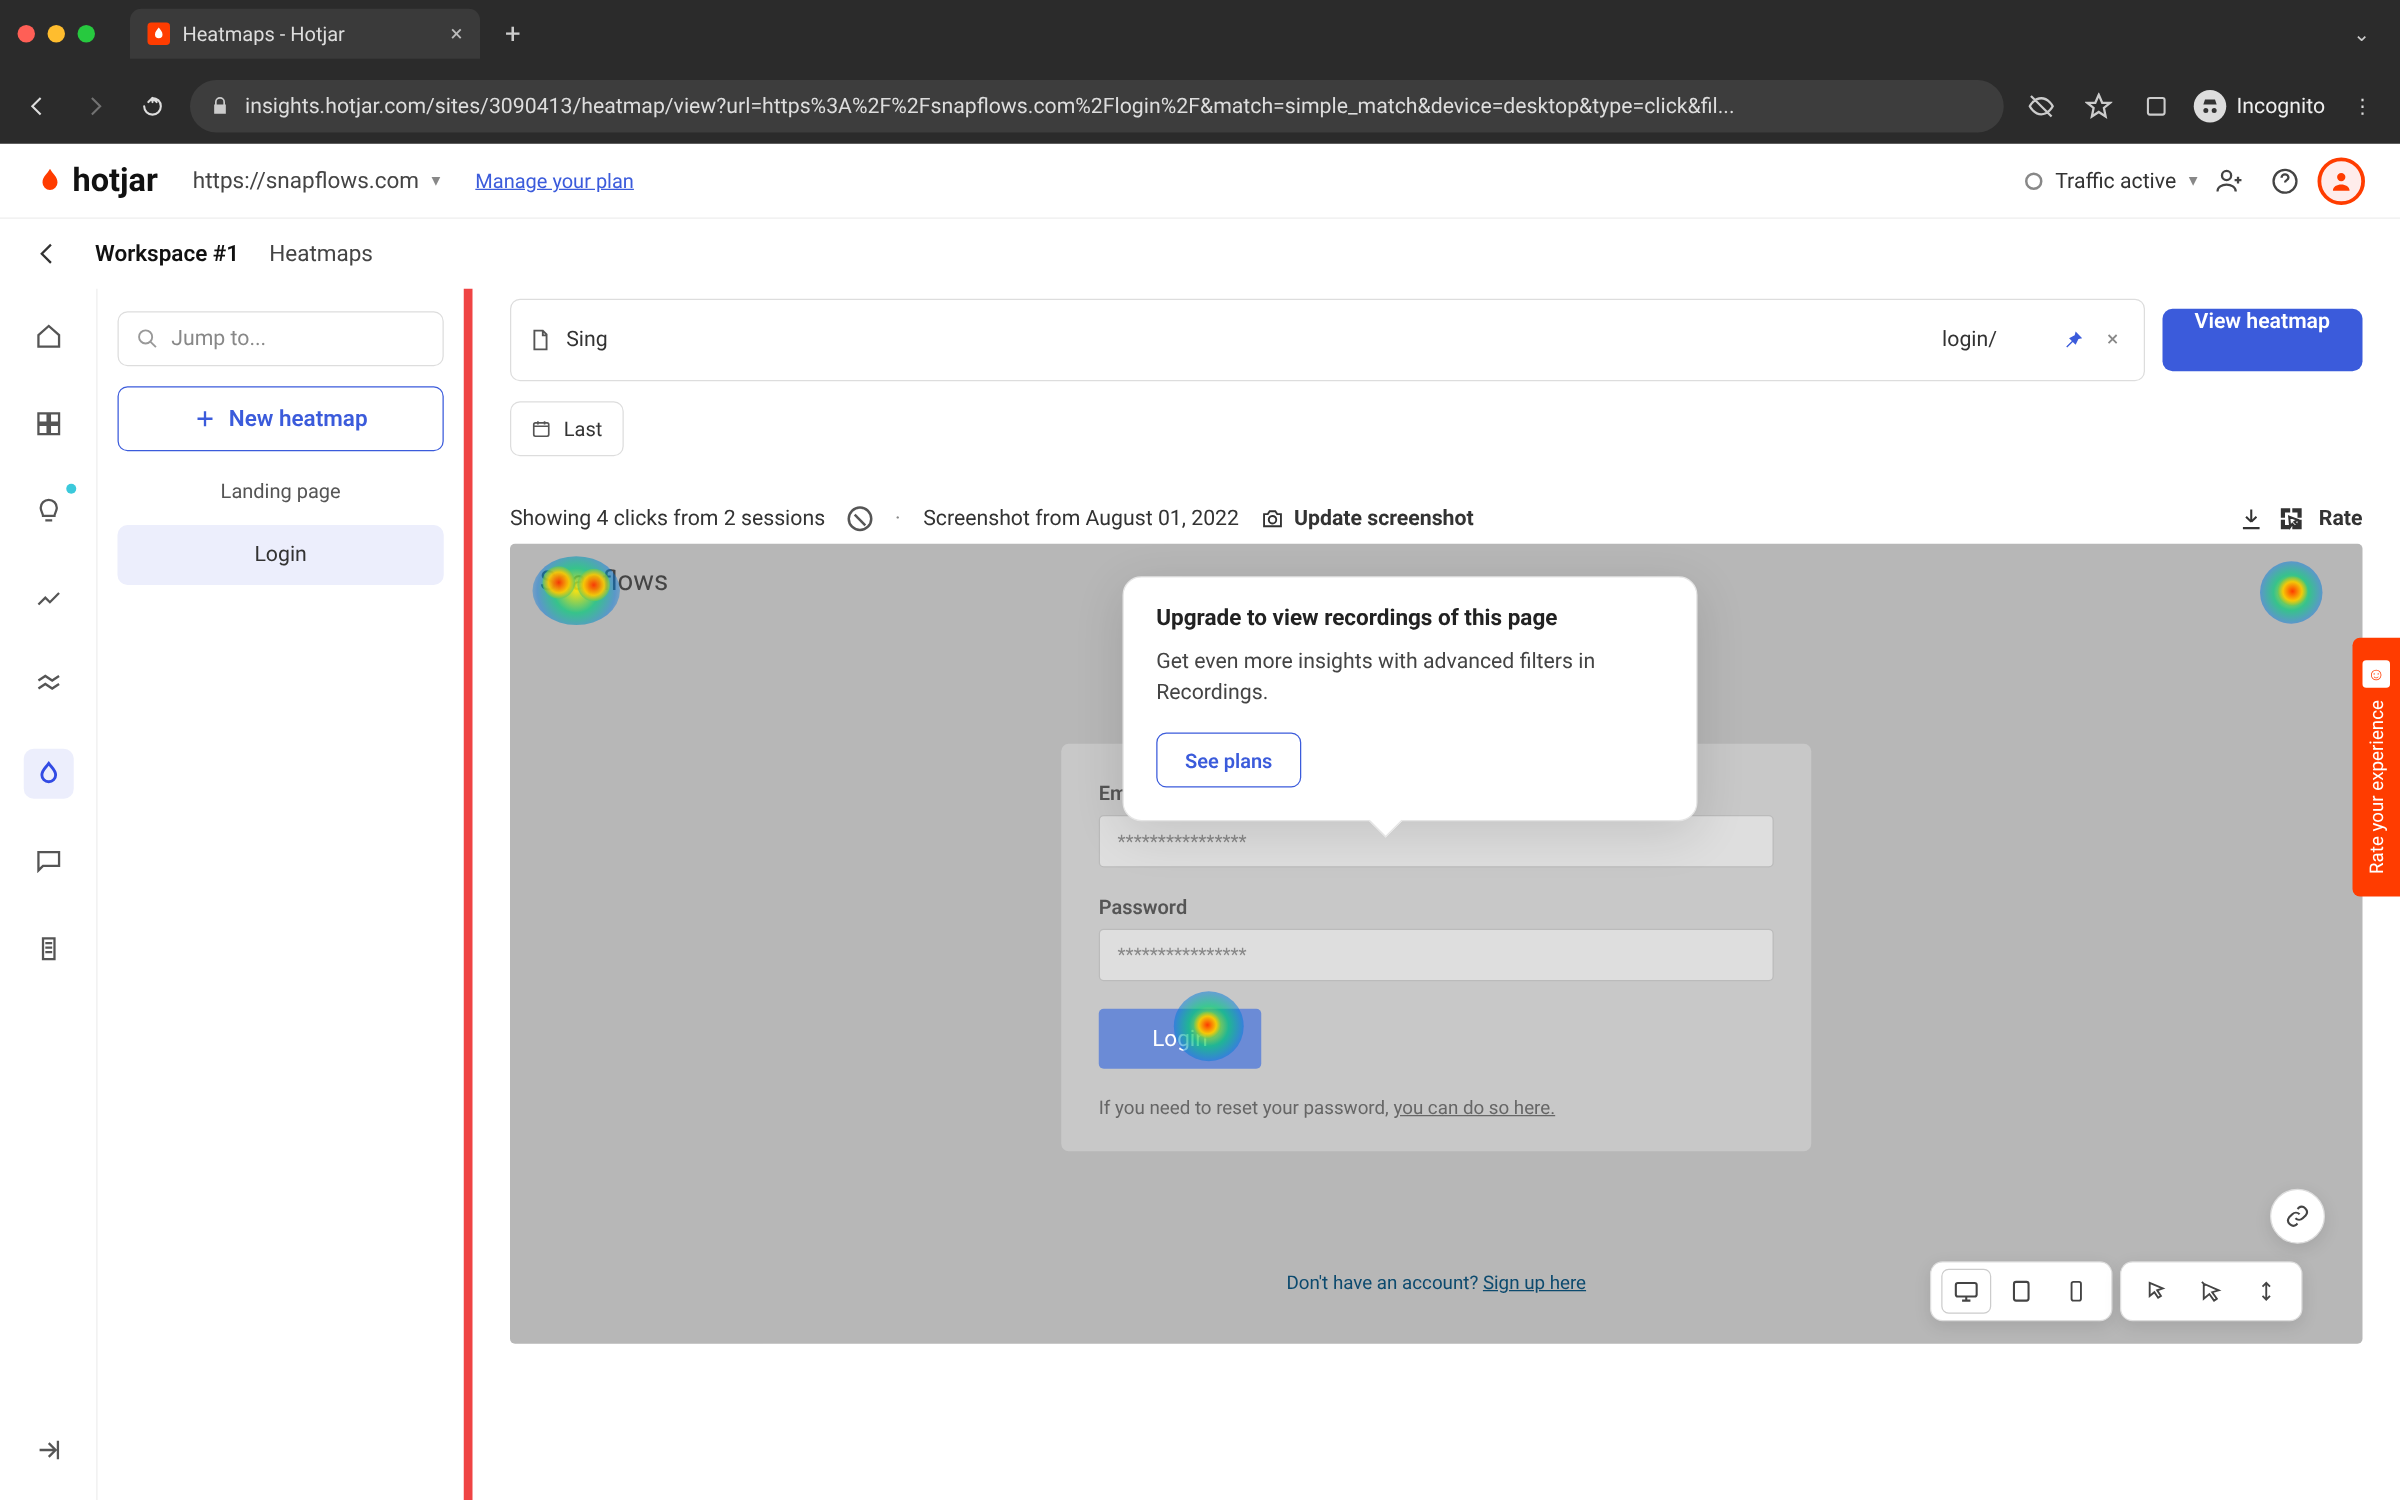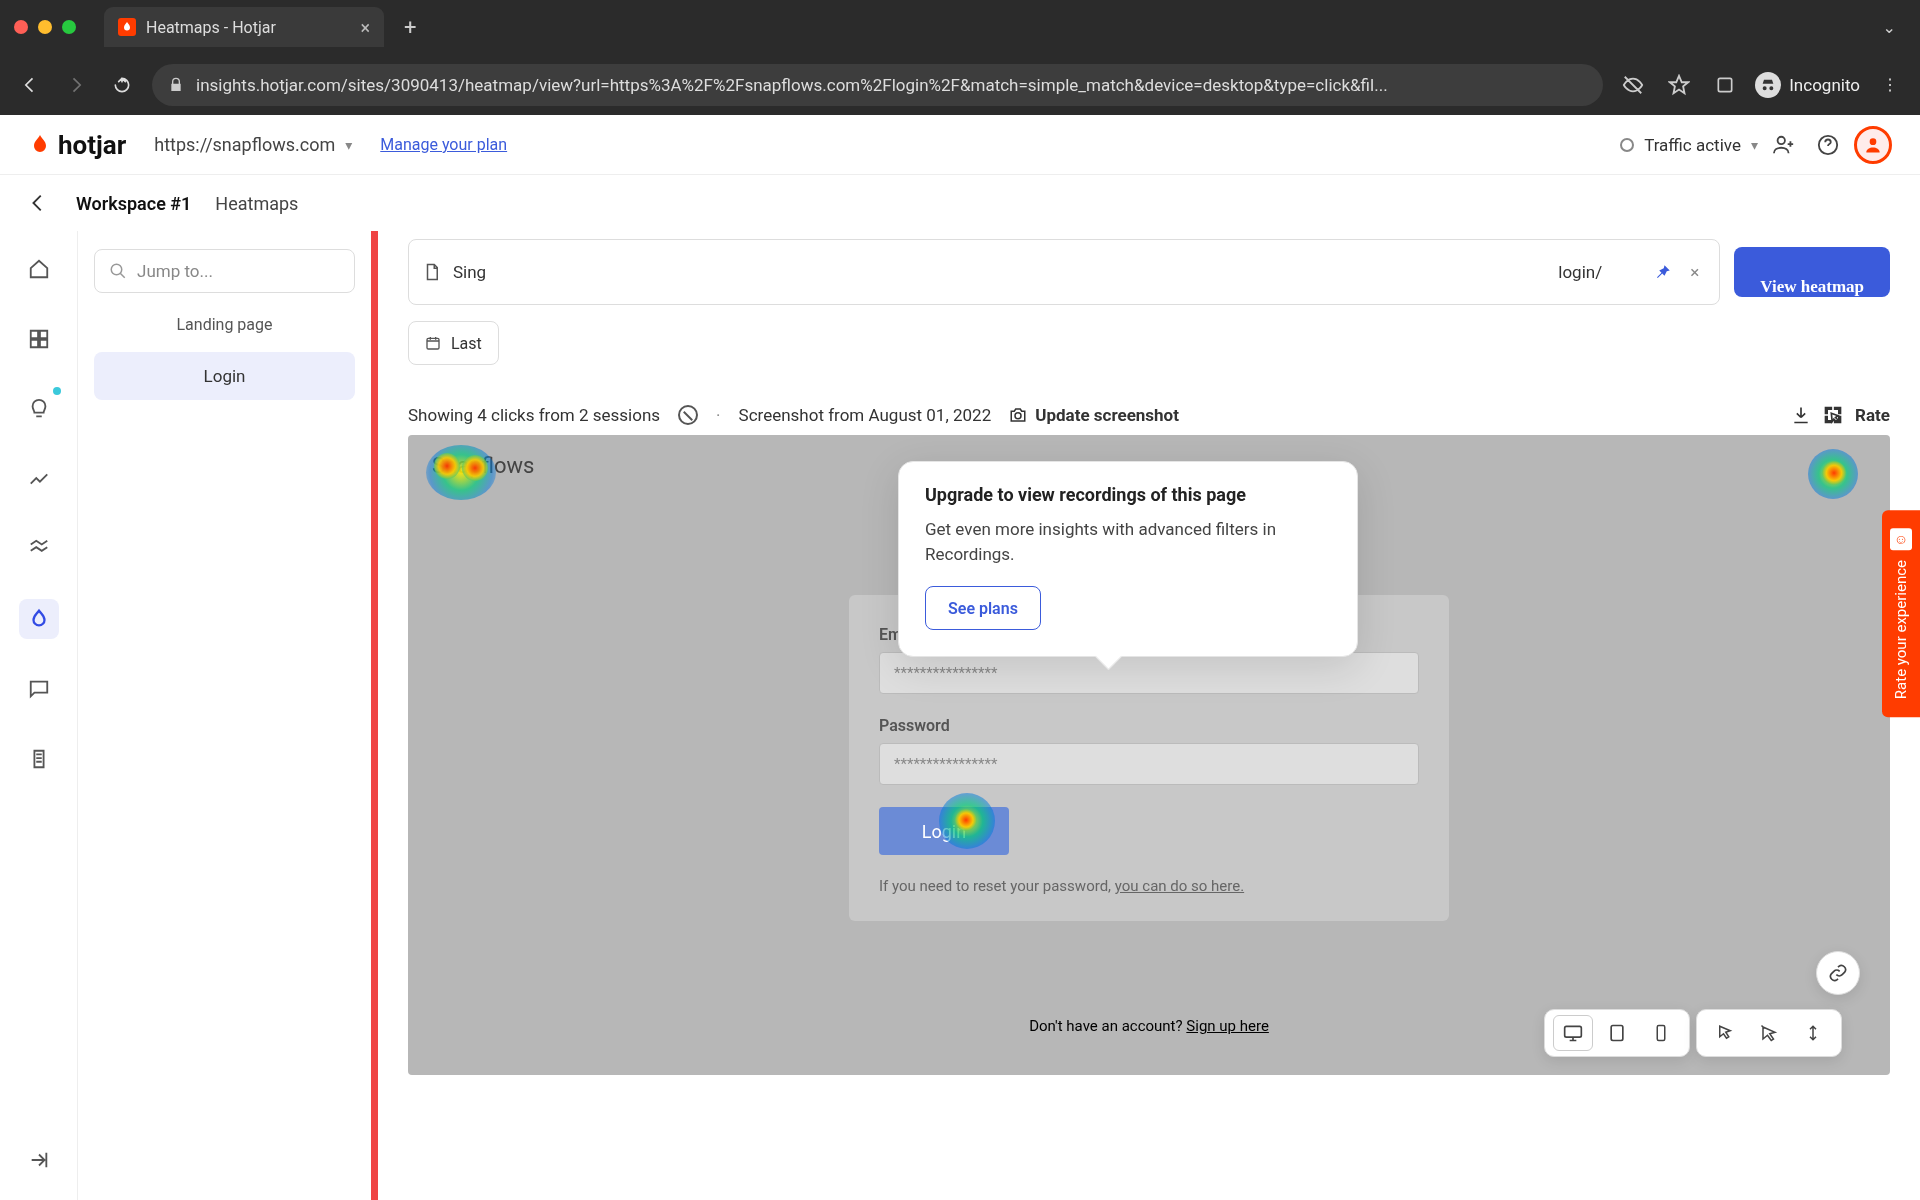--- a/index.html
+++ b/index.html
@@ -62,21 +62,21 @@
 
   .content { flex:1; position:relative; padding: 0 30px 0 30px; }
 
   
   .controls-row { display:flex; align-items:center; gap:14px; margin-top: 8px; }
   .url-field { flex:1; border:1px solid #ddd; border-radius:8px; height:66px; display:flex; align-items:center; padding: 0 14px; gap:12px; font-size:17px; color:#333; position:relative;}
   .url-field .doc-icon { color:#555; }
   .url-field .url-text { flex:1; }
   .url-field .pin { color:#3b5bdb; }
   .url-field .x { color:#888; padding:0 6px;}
-  .btn-primary { background:#3b5bdb; color:#fff; border-radius:8px; height:50px; padding: 0 26px; display:flex; align-items:flex-end; font-weight:600; font-size:17px;font-family:Liberation Serif, serif;}
+  .btn-primary { background:#3b5bdb; color:#fff; border-radius:8px; height:50px; padding: 0 26px; display:flex; align-items:flex-start; font-weight:600; font-size:17px;}
 
   .filters-row { display:flex; gap:14px; margin-top: 16px;}
   .chip { border:1px solid #ddd; border-radius:8px; height:44px; padding:0 16px; display:flex; align-items:center; gap:10px; font-size:16px; color:#333;}
 
   
   .popover { position:absolute; left: 520px; top: 230px;  background:#fff; border:1px solid #e5e5e5; border-radius:15px; box-shadow: 0 10px 40px rgba(0,0,0,.12); width: 460px; padding: 22px 26px 26px; z-index: 50;}
   .popover::after { content:""; position:absolute; bottom:-10px; left: 200px; width:18px; height:18px; background:#fff; border-right:1px solid #e5e5e5; border-bottom:1px solid #e5e5e5; transform: rotate(45deg);}
   .popover-title { font-weight:700; font-size:18px; color:#222; margin-bottom:12px;}
   .popover-body { font-size:17px; color:#444; line-height:1.45; margin-bottom:20px;}
   .btn-outline { border:1.5px solid #3b5bdb; color:#3b5bdb; border-radius:8px; height:44px; padding: 0 22px; display:inline-flex; align-items:center; font-weight:600; font-size:16px;}
@@ -93,21 +93,21 @@
   
   .preview { background:#b7b7b7; border-radius:4px; height: 640px; position:relative; overflow:hidden;}
   .preview-header { position:absolute; top:18px; left:24px; font-size:22px; color:#444;}
   .preview-top-right { position:absolute; top:18px; right:36px; width:40px; height:40px;}
   .login-card { position:absolute; left:50%; top:160px; transform:translateX(-50%); width: 600px; background:#c8c8c8; border-radius:6px; padding: 30px 30px 26px; }
   .label { font-size:16px; color:#555; margin-bottom:8px; font-weight:600;}
   .field { background:#dedede; border:1px solid #bbb; border-radius:4px; height:42px; padding:0 14px; color:#888; font-size:15px; display:flex; align-items:center; margin-bottom:22px;}
   .login-btn { background:#6b8bd6; color:#fff; border-radius:4px; height:48px; width:130px; display:flex; align-items:center; justify-content:center; font-size:18px; position:relative;}
   .reset-line { margin-top:22px; color:#666; font-size:15px;}
   .reset-line .lnk { text-decoration:underline;}
-  .signup-line { position:absolute; left:50%; bottom:40px; transform:translateX(-50%); color:#000000; font-size:15px;}
+  .signup-line { position:absolute; left:50%; bottom:40px; transform:translateX(-50%); color:#0c4a6e; font-size:15px;}
   .signup-line .lnk { text-decoration:underline;}
 
   
   .blob { position:absolute; border-radius:50%; pointer-events:none; }
   .blob-outer { background: radial-gradient(circle, rgba(255,230,0,.9) 0%, rgba(0,200,120,.7) 40%, rgba(0,120,220,.5) 70%, rgba(0,120,220,0) 100%);}
   .blob-core { background: radial-gradient(circle, rgba(255,50,0,.95) 0%, rgba(255,200,0,.9) 45%, rgba(0,200,150,.6) 80%, rgba(0,200,150,0) 100%);}
 
   
   .float-bar { position:absolute; bottom: 18px; background:#fff; border:1px solid #ddd; border-radius:10px; height:48px; display:flex; align-items:center; padding: 0 8px; gap:4px; box-shadow:0 4px 14px rgba(0,0,0,.1);}
   .float-bar.devices { right: 200px;}
@@ -296,20 +296,26 @@
     </div>
   </div>
 
   <div class="sidebar">
     <div class="jump">
       <svg width="18" height="18" viewBox="0 0 24 24">
           <circle cx="10" cy="10" r="7" fill="none" stroke="#999" stroke-width="2"></circle>
           <path stroke="#999" stroke-width="2" d="M15 15l6 6"></path>
         </svg>
       <span>Jump to...</span>
+    </div>
+    <div class="new-heatmap">
+      <svg width="18" height="18" viewBox="0 0 24 24">
+          <path stroke="#3b5bdb" stroke-width="2.5" d="M12 4v16M4 12h16"></path>
+        </svg>
+      <span>New heatmap</span>
     </div>
     <div class="side-group-label">Landing page</div>
     <div class="side-item active">
       <span>Login</span>
     </div>
   </div>
 
   <div class="content">
 
     <div class="controls-row">

